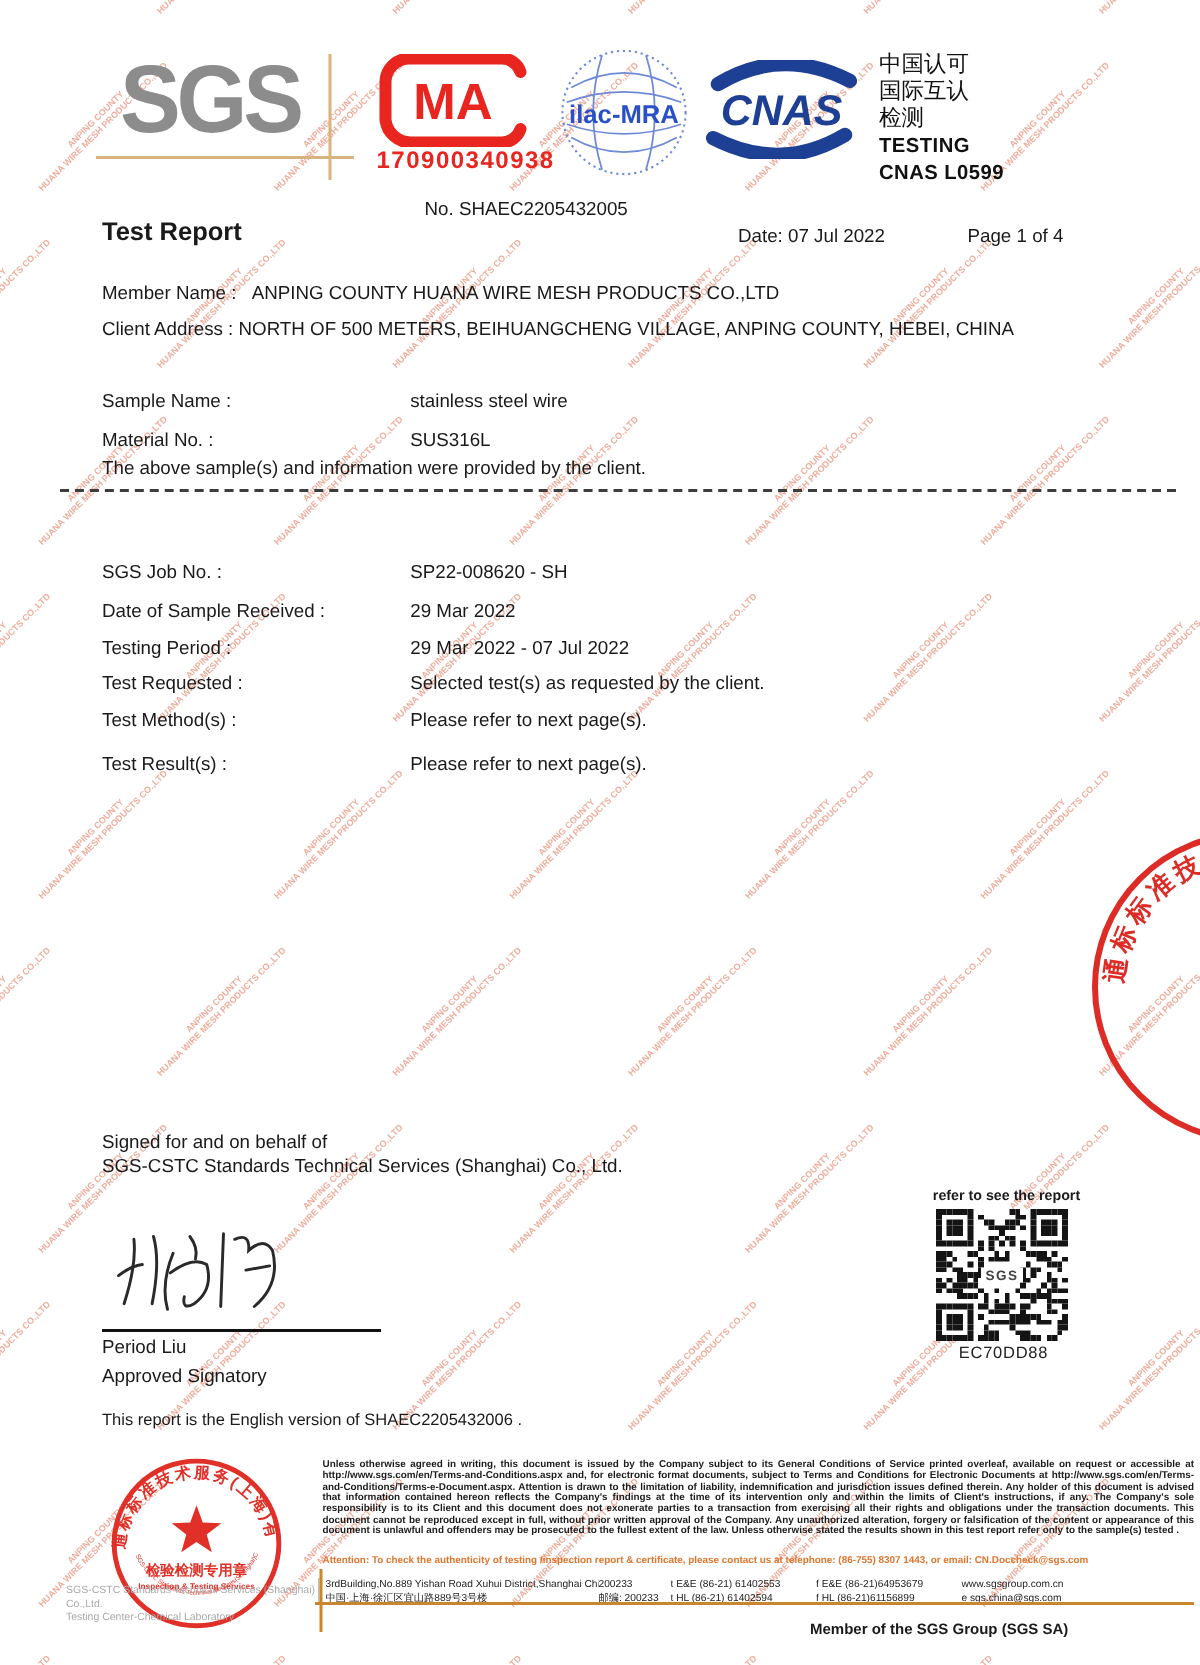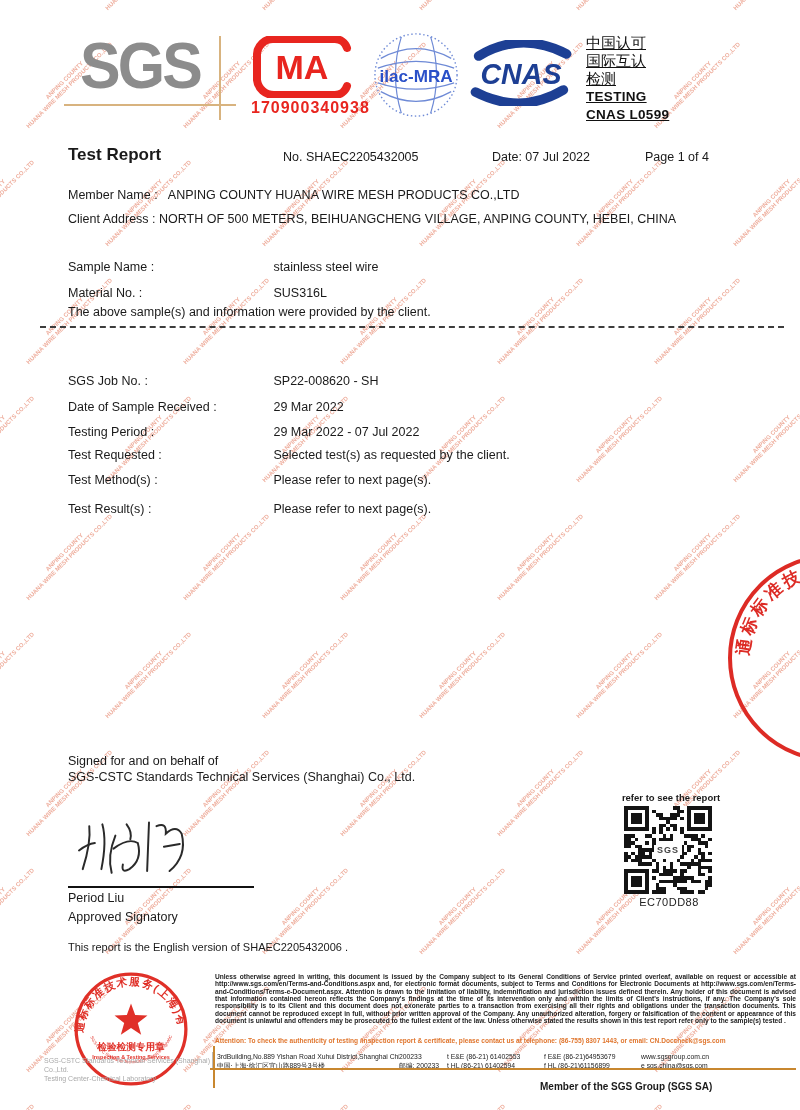--- a/index.html
+++ b/index.html
@@ -8,21 +8,21 @@
   .abs{position:absolute;}
   .wm{position:absolute;transform:rotate(-45deg);color:rgba(224,105,75,0.55);
       font-size:6px;font-weight:bold;white-space:nowrap;text-align:center;line-height:7px;z-index:0;}
   .content{position:absolute;inset:0;z-index:2;}
   
   .sgs-logo{position:absolute;left:80px;top:34px;font-size:64px;font-weight:bold;color:#8c8c8c;
             letter-spacing:-3px;transform:scaleX(.95);transform-origin:left;line-height:64px;}
   .tan-h{position:absolute;left:64px;top:104px;width:172px;height:2px;background:#d8b37f;}
   .tan-v{position:absolute;left:219px;top:36px;width:2px;height:84px;background:#d8b37f;}
   .cma-num{position:absolute;left:251px;top:99px;font-size:16px;font-weight:bold;color:#e8251f;letter-spacing:1px;}
-  .cnas-txt{position:absolute;left:586px;top:34px;line-height:18px;font-size:15px;color:#111;text-decoration:underline;}
+  .cnas-txt{position:absolute;left:586px;top:34px;line-height:18px;font-size:15px;color:#111;}
   .cnas-txt .en{font-weight:bold;font-size:13.5px;letter-spacing:.3px;}
   
   .trow{position:absolute;font-size:12.5px;white-space:nowrap;}
   .title{font-size:17px;font-weight:bold;}
   
   .kv{position:absolute;left:68px;font-size:12.5px;white-space:nowrap;}
   .kv .l{display:inline-block;width:202px;}
   .dashes{position:absolute;left:40px;top:326px;width:744px;border-top:2px dashed #3d3d3d;}
   
   .sigline{position:absolute;left:68px;top:886px;width:186px;border-top:2px solid #111;}
@@ -339,21 +339,21 @@
 
     <div class="cnas-txt">
       <div>中国认可</div>
       <div>国际互认</div>
       <div>检测</div>
       <div class="en">TESTING</div>
       <div class="en">CNAS L0599</div>
     </div>
 
     <div class="trow title" style="left:68px;top:145px">Test Report</div>
-    <div class="trow" style="left:283px;top:150px">No. SHAEC2205432005</div>
+    <div class="trow" style="left:283px;top:132px">No. SHAEC2205432005</div>
     <div class="trow" style="left:492px;top:150px">Date: 07 Jul 2022</div>
     <div class="trow" style="left:645px;top:150px">Page 1 of 4</div>
 
     <div class="kv" style="top:188px">
       <span class="l" style="width:97px">Member Name :</span>
       <span>ANPING COUNTY HUANA WIRE MESH PRODUCTS CO.,LTD</span>
     </div>
     <div class="kv" style="top:212px">
       <span>Client Address :</span>
       <span>NORTH OF 500 METERS, BEIHUANGCHENG VILLAGE, ANPING COUNTY, HEBEI, CHINA</span>

